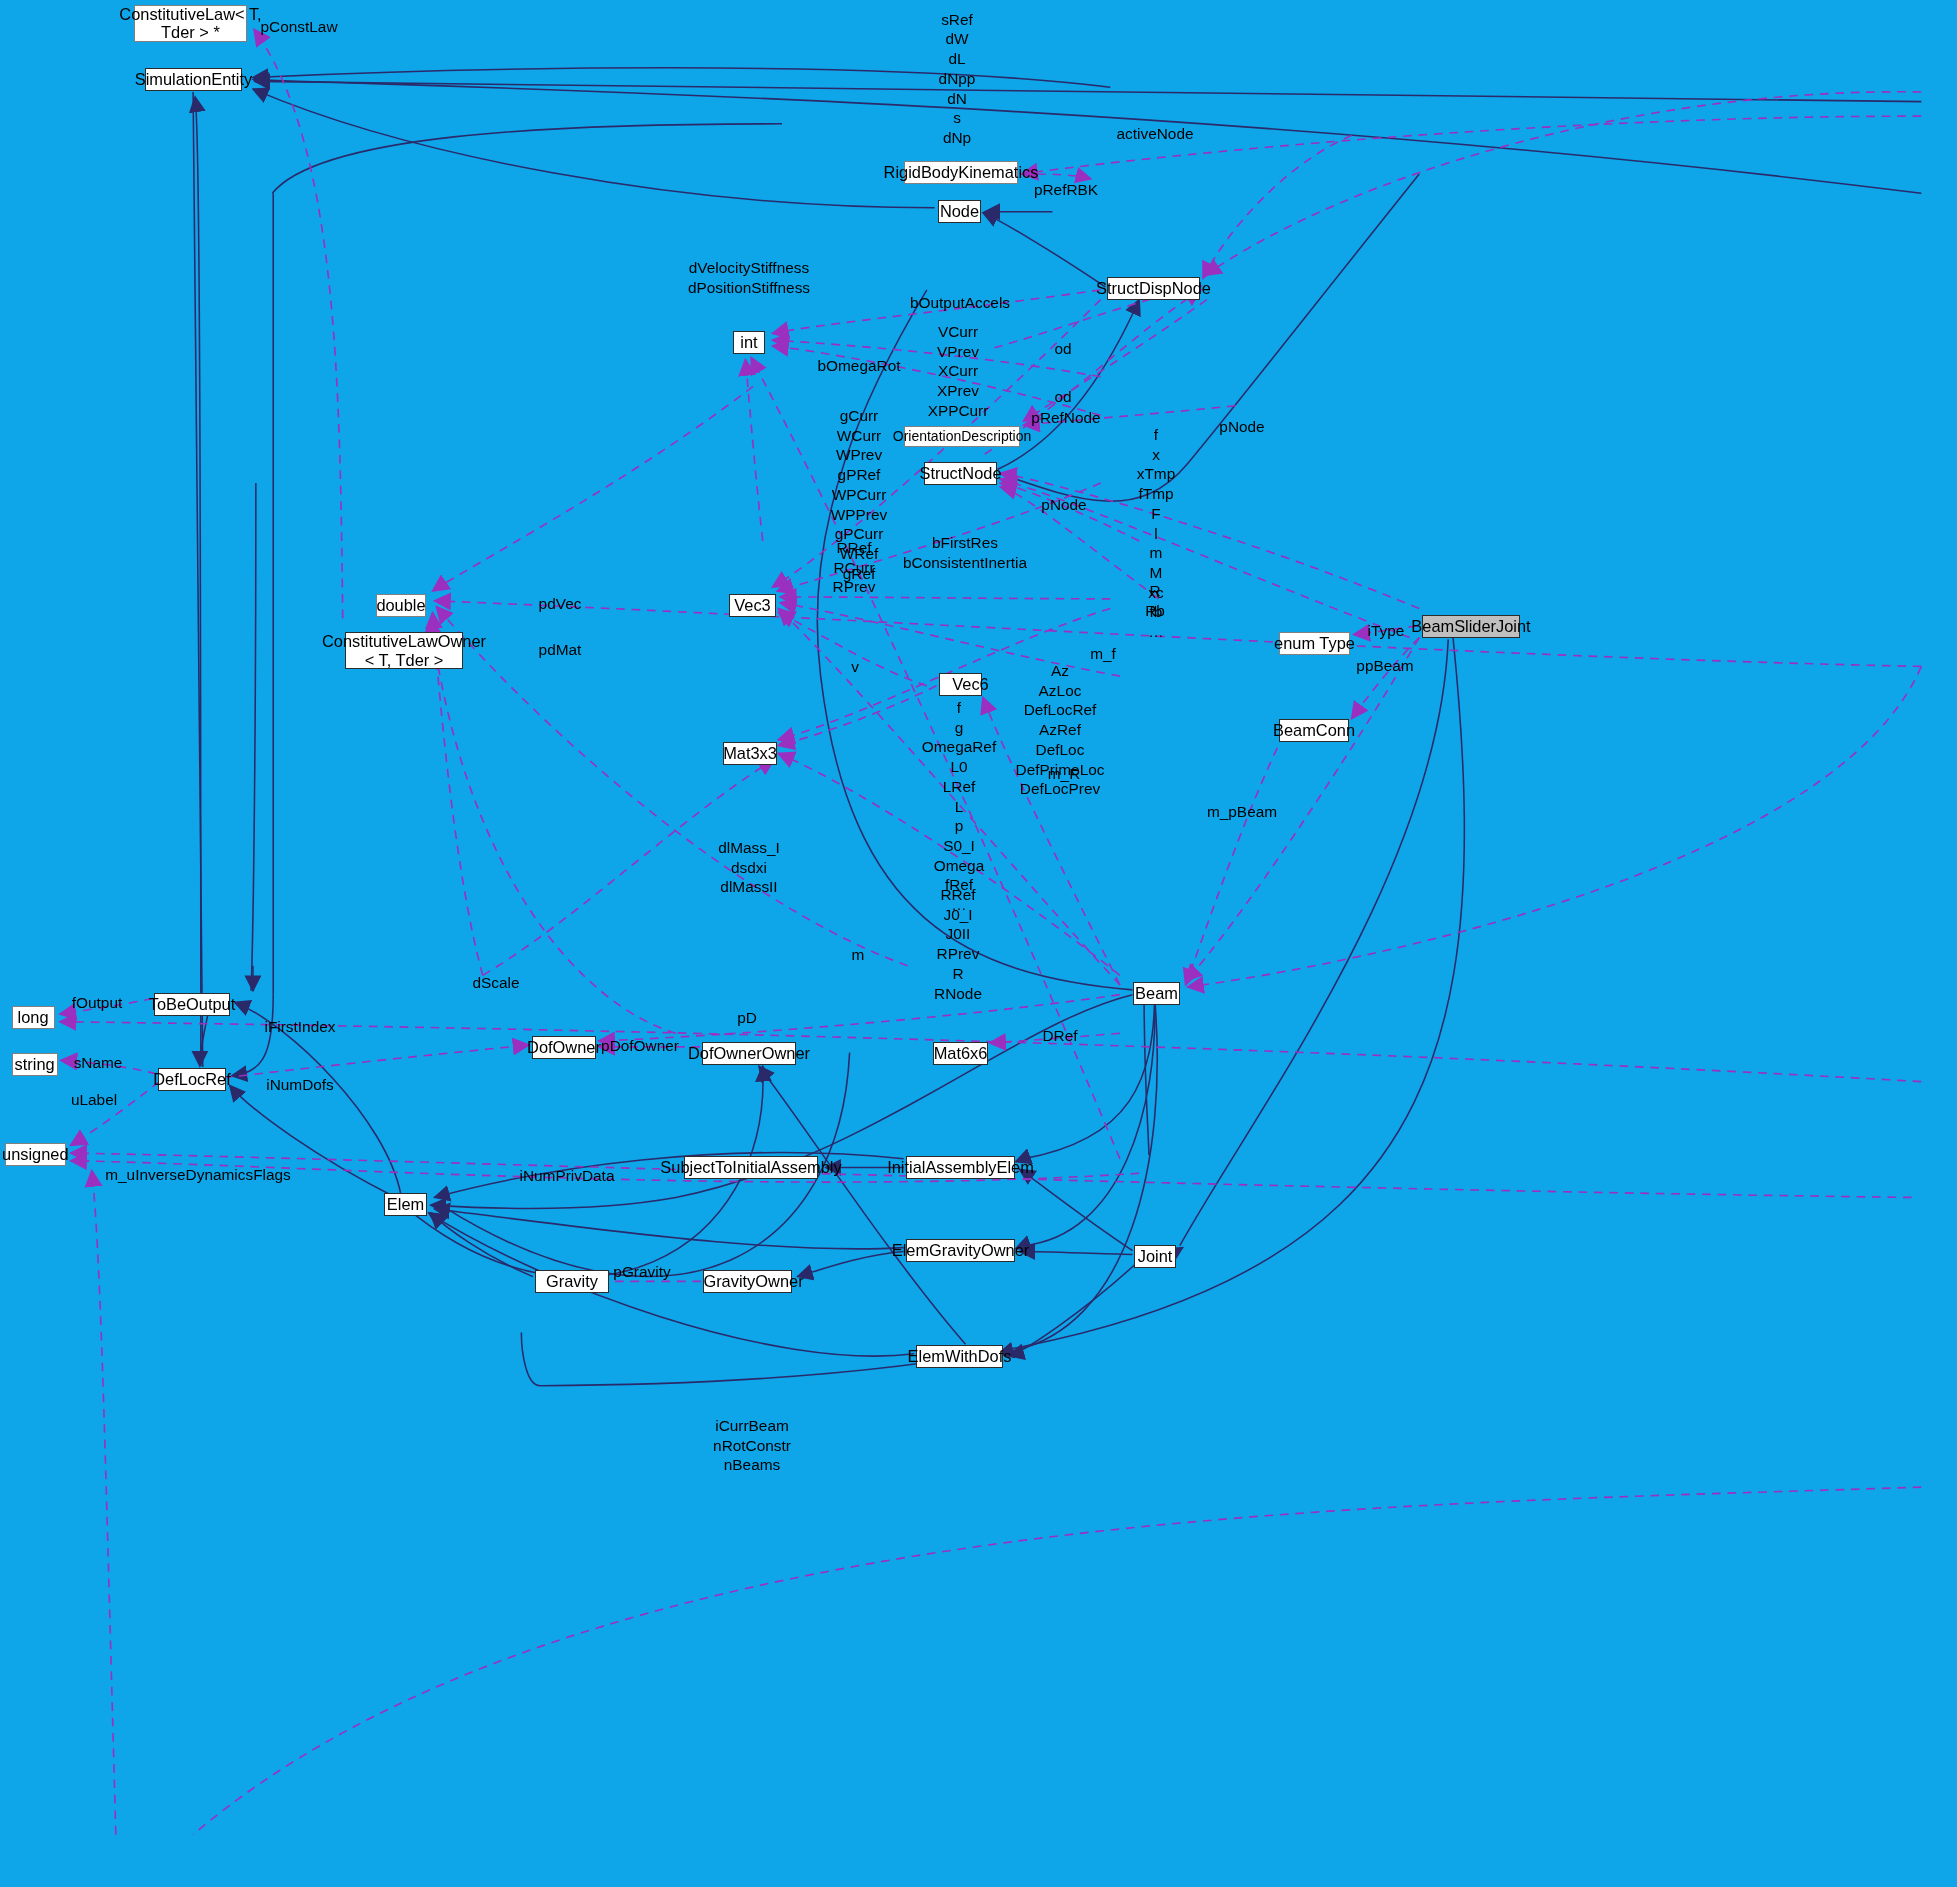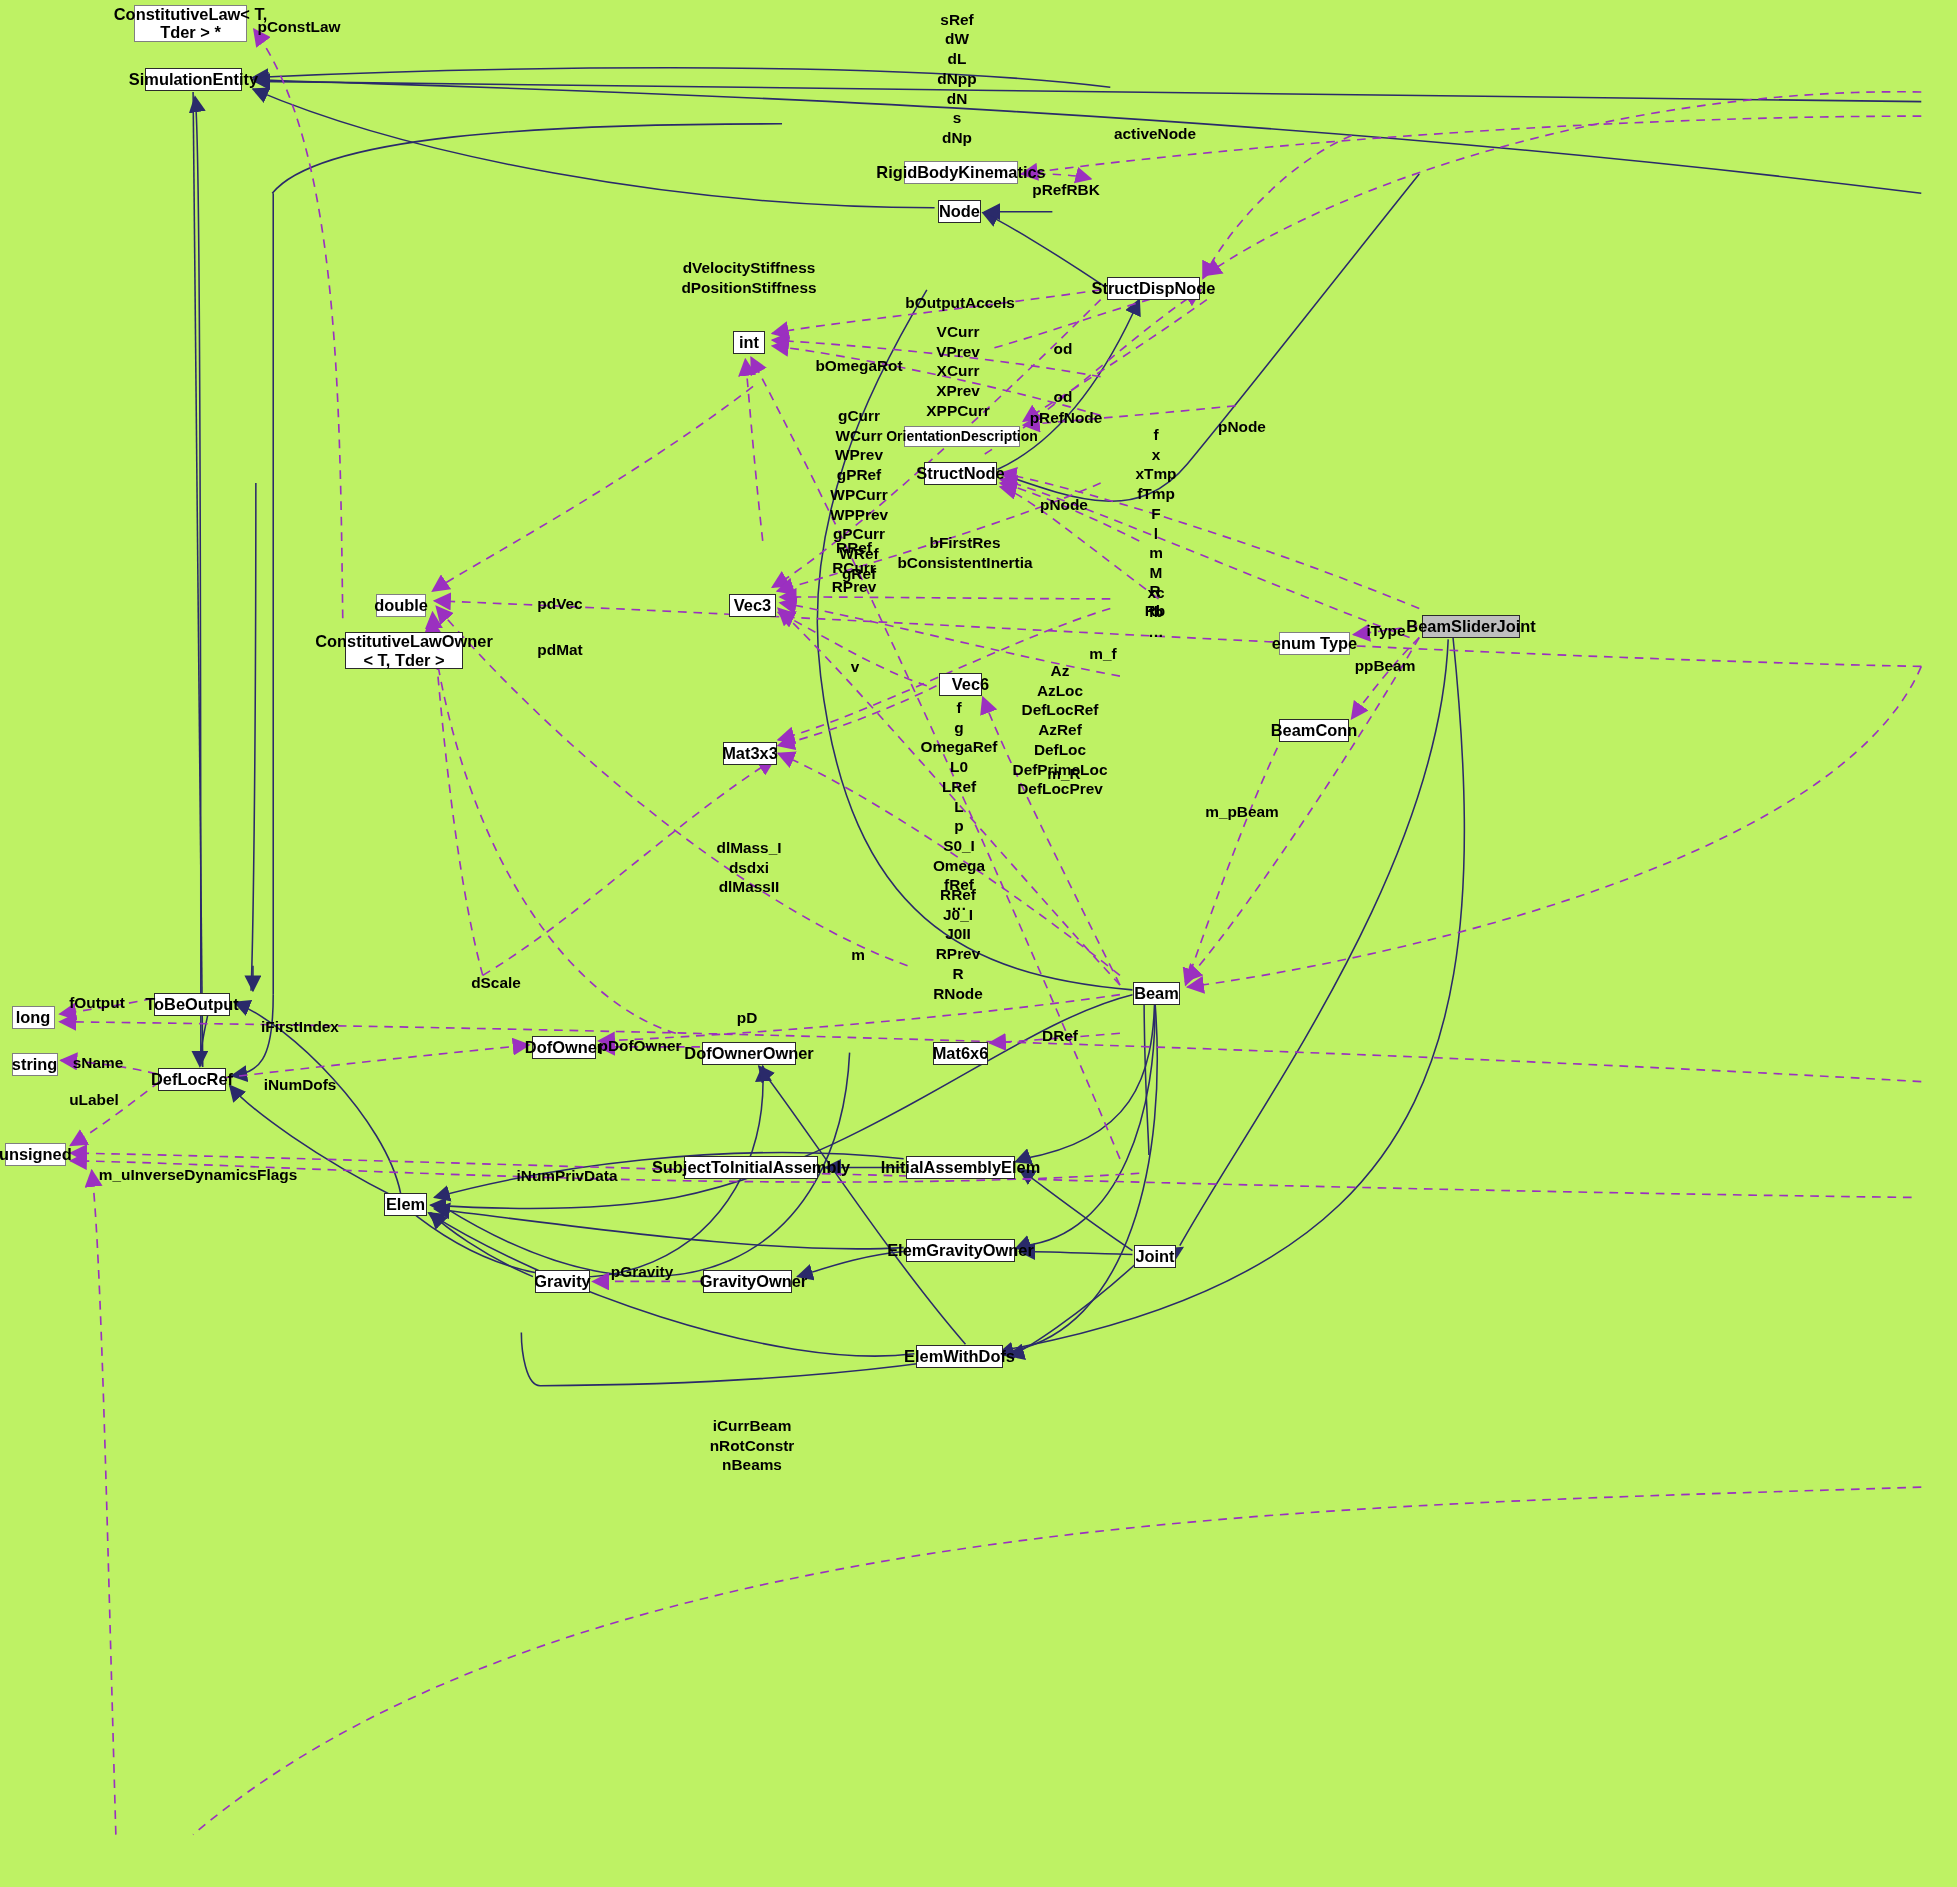--- a/index.html
+++ b/index.html
@@ -4,24 +4,23 @@
 <style>
   html, body {
     margin: 0;
     padding: 0;
     background: #ffffff;
   }
   #diagram {
     position: relative;
     width: 1957px;
     height: 1888px;
-    background: #bef264;
+    background: #0ea5e9;
     font-family: "Liberation Sans", sans-serif;
     overflow: hidden;
-    font-weight: bold;
   }
   svg.edges {
     position: absolute;
     left: 0;
     top: 0;
     width: 1957px;
     height: 1888px;
     pointer-events: none;
   }
   .node {
@@ -307,21 +306,21 @@
   </div>
   <div class="node solid" style="left:384px; top:1193px; width:43px; height:23px;">
     <span>Elem</span>
   </div>
   <div class="node solid" style="left:906px; top:1239px; width:109px; height:23px;">
     <span>ElemGravityOwner</span>
   </div>
   <div class="node solid" style="left:1134px; top:1245px; width:42px; height:23px;">
     <span>Joint</span>
   </div>
-  <div class="node solid" style="left:535px; top:1270px; width:55px; height:23px;">
+  <div class="node solid" style="left:535px; top:1270px; width:74px; height:23px;">
     <span>Gravity</span>
   </div>
   <div class="node solid" style="left:703px; top:1270px; width:89px; height:23px;padding-left:12px;">
     <span>GravityOwner</span>
   </div>
   <div class="node solid" style="left:916px; top:1345px; width:87px; height:23px;">
     <span>ElemWithDofs</span>
   </div>
 
   <div class="edge-label" style="left:299px; top:17.4px;"><span>pConstLaw</span></div>

